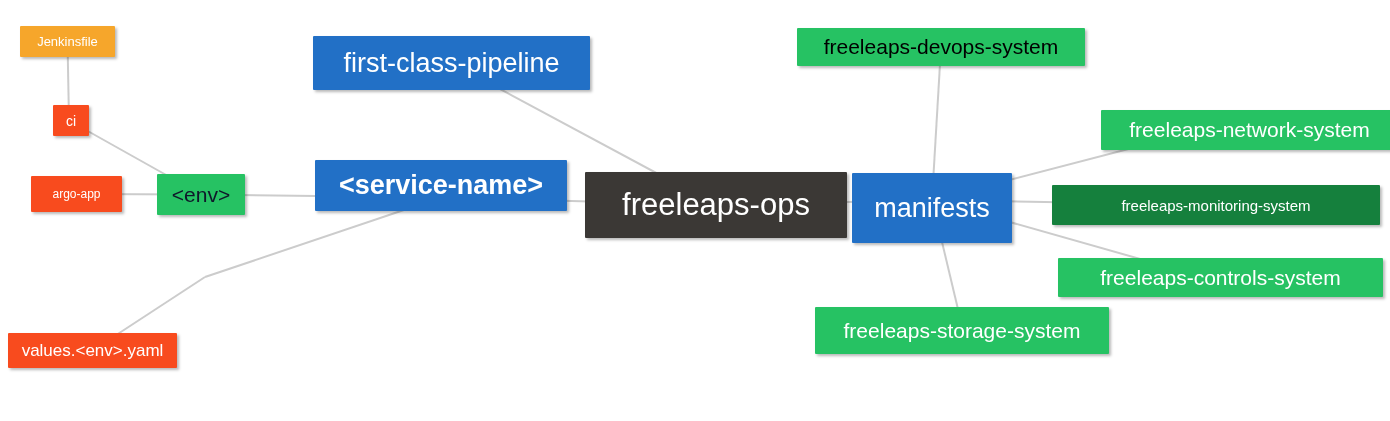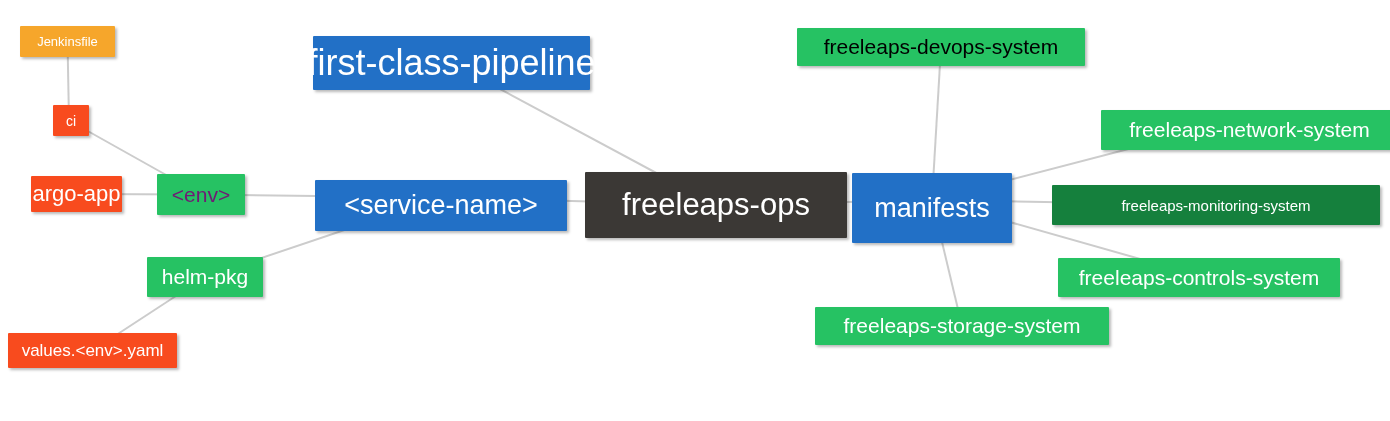--- a/index.html
+++ b/index.html
@@ -54,38 +54,37 @@
       <line x1="932" y1="200" x2="1201.5" y2="130" stroke="#cccccc" stroke-width="2"></line>
       <line x1="932" y1="200" x2="1216" y2="205" stroke="#cccccc" stroke-width="2"></line>
       <line x1="932" y1="200" x2="1205.5" y2="277.5" stroke="#cccccc" stroke-width="2"></line>
       <line x1="932" y1="200" x2="962" y2="326" stroke="#cccccc" stroke-width="2"></line>
     </svg>
 
   <div class="node" style="left: 20px; top: 26px; width: 95px; height: 31px; font-size: 13px; background: rgb(246, 166, 43); color: rgb(255, 255, 255);">Jenkinsfile</div>
 
   <div class="node" style="left: 53px; top: 105px; width: 36px; height: 31px; font-size: 14px; background: rgb(248, 75, 30); color: rgb(255, 255, 255);">ci</div>
 
-  <div class="node" style="left: 31px; top: 176px; width: 91px; height: 36px; font-size: 22px; background: rgb(248, 75, 30); color: rgb(255, 255, 255);">argo-app</div>
+  <div class="node" style="left: 31px; top: 176px; width: 91px; height: 36px; font-size: 12px; background: rgb(248, 75, 30); color: rgb(255, 255, 255);">argo-app</div>
 
-  <div class="node" style="left: 157px; top: 174px; width: 88px; height: 41px; font-size: 21px; background: rgb(38, 194, 99); color: #701a75;">&lt;env&gt;</div>
+  <div class="node" style="left: 157px; top: 174px; width: 88px; height: 41px; font-size: 21px; background: rgb(38, 194, 99); color: #0f172a;">&lt;env&gt;</div>
 
-  <div class="node" style="left: 147px; top: 257px; width: 116px; height: 40px; font-size: 21px; background: rgb(38, 194, 99); color: rgb(255, 255, 255);">helm-pkg</div>
 
   <div class="node" style="left: 8px; top: 333px; width: 169px; height: 35px; font-size: 17px; background: rgb(248, 75, 30); color: rgb(255, 255, 255);">values.&lt;env&gt;.yaml</div>
 
-  <div class="node" style="left: 313px; top: 36px; width: 277px; height: 54px; font-size: 36px; background: rgb(34, 112, 198); color: rgb(255, 255, 255);">first-class-pipeline</div>
+  <div class="node" style="left: 313px; top: 36px; width: 277px; height: 54px; font-size: 27px; background: rgb(34, 112, 198); color: rgb(255, 255, 255);">first-class-pipeline</div>
 
-  <div class="node" style="left: 315px; top: 180px; width: 252px; height: 51px; font-size: 27px; background: rgb(34, 112, 198); color: rgb(255, 255, 255);">&lt;service-name&gt;</div>
+  <div class="node" style="left: 315px; top: 160px; width: 252px; height: 51px; font-size: 27px; background: rgb(34, 112, 198); color: rgb(255, 255, 255); font-weight: bold;">&lt;service-name&gt;</div>
 
   <div class="node" style="left: 585px; top: 172px; width: 262px; height: 66px; font-size: 31px; background: rgb(59, 56, 53); color: rgb(255, 255, 255);">freeleaps-ops</div>
 
   <div class="node" style="left: 852px; top: 173px; width: 160px; height: 70px; font-size: 27px; background: rgb(34, 112, 198); color: rgb(255, 255, 255);">manifests</div>
 
   <div class="node" style="left: 797px; top: 28px; width: 288px; height: 38px; font-size: 21px; background: rgb(38, 194, 99); color: #000000;">freeleaps-devops-system</div>
 
   <div class="node" style="left: 1053px; top: 110px; width: 297px; height: 40px; font-size: 21px; background: rgb(38, 194, 99); color: rgb(255, 255, 255); margin-left: 48px;">freeleaps-network-system</div>
 
   <div class="node" style="left: 1052px; top: 185px; width: 328px; height: 40px; font-size: 15px; background: #15803d; color: rgb(255, 255, 255);">freeleaps-monitoring-system</div>
 
-  <div class="node" style="left: 1058px; top: 258px; width: 282px; height: 39px; font-size: 21px; background: rgb(38, 194, 99); color: rgb(255, 255, 255);">freeleaps-controls-system</div>
+  <div class="node" style="left: 1058px; top: 258px; width: 325px; height: 39px; font-size: 21px; background: rgb(38, 194, 99); color: rgb(255, 255, 255);">freeleaps-controls-system</div>
 
-  <div class="node" style="left: 815px; top: 307px; width: 294px; height: 38px; font-size: 21px; background: rgb(38, 194, 99); color: rgb(255, 255, 255);">freeleaps-storage-system</div>
+  <div class="node" style="left: 815px; top: 307px; width: 294px; height: 47px; font-size: 21px; background: rgb(38, 194, 99); color: rgb(255, 255, 255);">freeleaps-storage-system</div>
 </div>
 
 </body></html>

